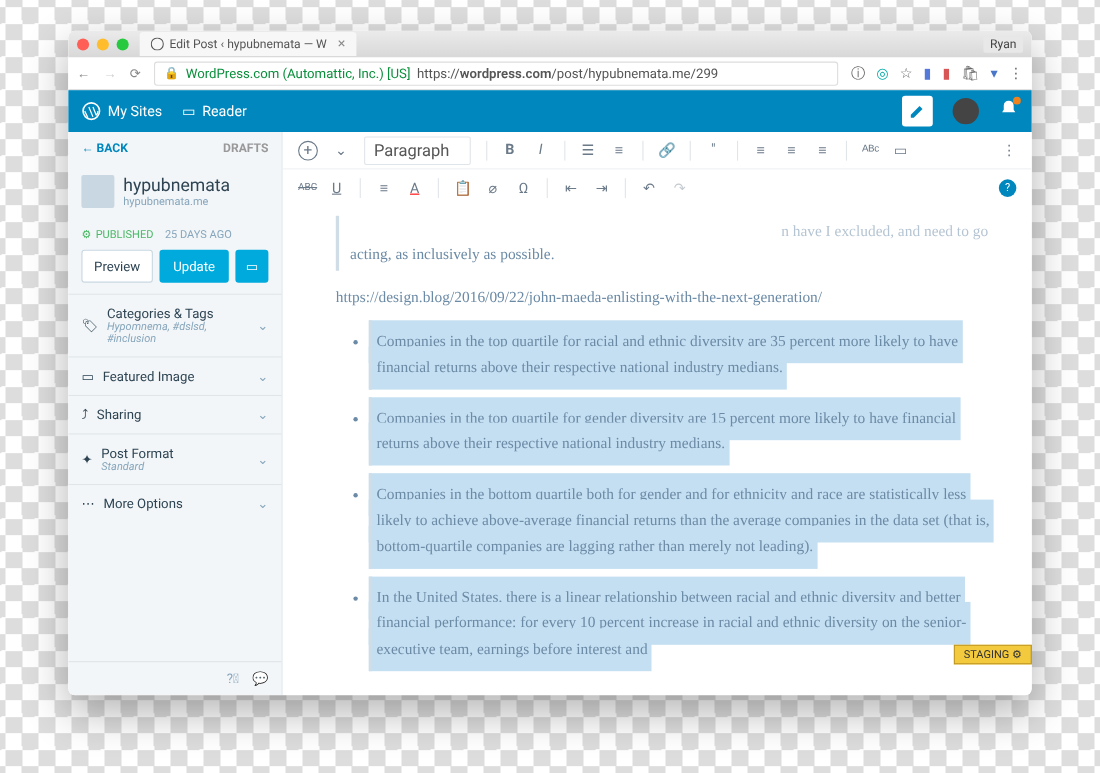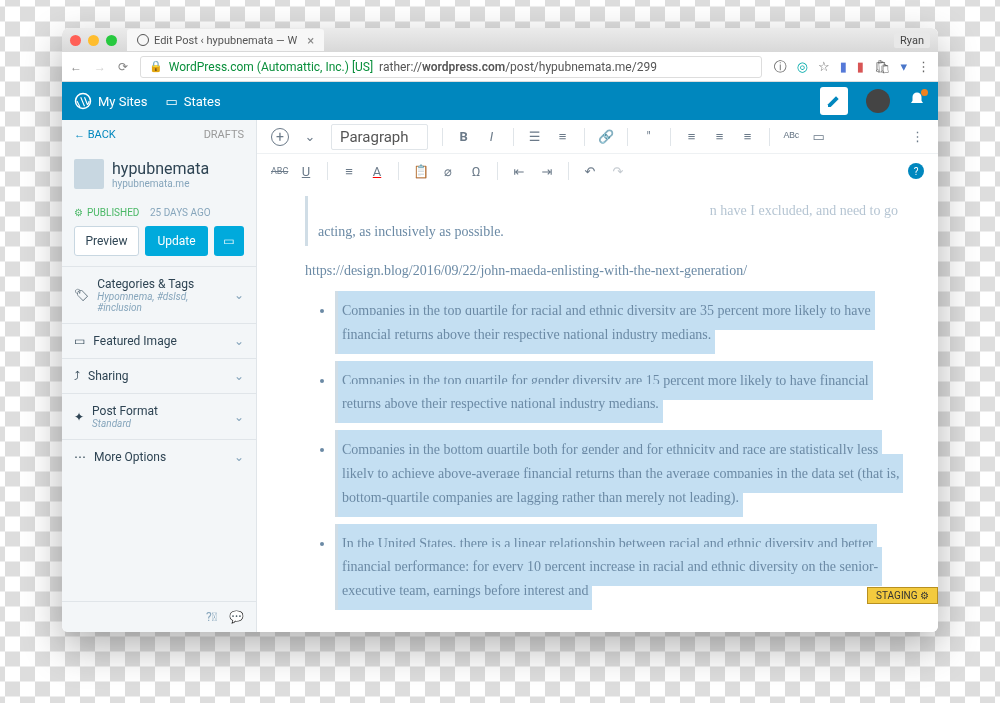--- a/index.html
+++ b/index.html
@@ -107,21 +107,21 @@
 .main {flex:1;display:flex;overflow:hidden;}
 .sidebar{
   width:195px;
   background:#f3f6f8;
   border-right:1px solid #e0e5e9;
   display:flex;
   flex-direction:column;
   font-size:12px;
   color:#555;
 }
-.sb-top{display:flex;justify-content:space-between;align-items:center;padding:8px 12px;color:#0087be;font-size:11px;}
+.sb-top{display:flex;justify-content:space-between;align-items:center;padding:8px 12px;color:#0087be;font-size:11px;font-weight:bold;}
 .sb-top .drafts{color:#999;}
 .sb-site{display:flex;align-items:center;gap:8px;padding:10px 12px;}
 .sb-sitethumb{width:30px;height:30px;background:#c8d7e1;border-radius:2px;}
 .sb-sitename{font-size:16px;color:#2e4453;}
 .sb-siteurl{font-size:10px;color:#87a6bc;}
 .pub{padding:8px 12px;color:#4ab866;font-size:10px;display:flex;align-items:center;gap:4px;}
 .btns{display:flex;gap:6px;padding:0 12px 10px;}
 .btn{flex:1;height:30px;border-radius:3px;display:flex;align-items:center;justify-content:center;font-size:12px;}
 .btn.preview{border:1px solid #c8d7e1;background:#fff;color:#2e4453;}
 .btn.update{background:#00aadc;color:#fff;}
@@ -168,21 +168,21 @@
   </div>
 
   <div class="urlbar">
     <span class="navicon">←</span>
     <span class="navicon" style="opacity:.4">→</span>
     <span class="navicon">⟳</span>
     <div class="urlbox">
       <span class="lock">🔒</span>
       <span class="company">WordPress.com (Automattic, Inc.) [US]</span>
       <span class="url">
-        <span>rather://</span><span class="bold">wordpress.com</span><span>/post/hypubnemata.me/299</span>
+        <span>https://</span><span class="bold">wordpress.com</span><span>/post/hypubnemata.me/299</span>
       </span>
     </div>
     <div class="urlicons">
       <span>ⓘ</span>
       <span style="color:#0aa">◎</span>
       <span>☆</span>
       <span style="color:#5579d8">▮</span>
       <span style="color:#d85555">▮</span>
       <span>🛍</span>
       <span style="color:#4a76c9">▾</span>
@@ -193,21 +193,21 @@
   <div class="topbar">
     <div class="brand">
       <svg viewBox="0 0 24 24">
           <circle cx="12" cy="12" r="10" fill="none" stroke="#fff" stroke-width="2"></circle>
           <path d="M4 12l4 8M9 7l5 12M14 7l4 10M20 12c0 2-1 4-2 5" stroke="#fff" stroke-width="1.5" fill="none"></path>
         </svg>
       <span>My Sites</span>
     </div>
     <div class="brand">
       <span>▭</span>
-      <span>States</span>
+      <span>Reader</span>
     </div>
     <div class="spacer"></div>
     <div class="newpost">
       <svg width="16" height="16" viewBox="0 0 24 24">
           <path d="M3 17v4h4L19 9l-4-4L3 17z" fill="#0087be"></path>
         </svg>
     </div>
     <div class="avatar"></div>
     <div class="bell">
       <svg width="18" height="18" viewBox="0 0 24 24">

